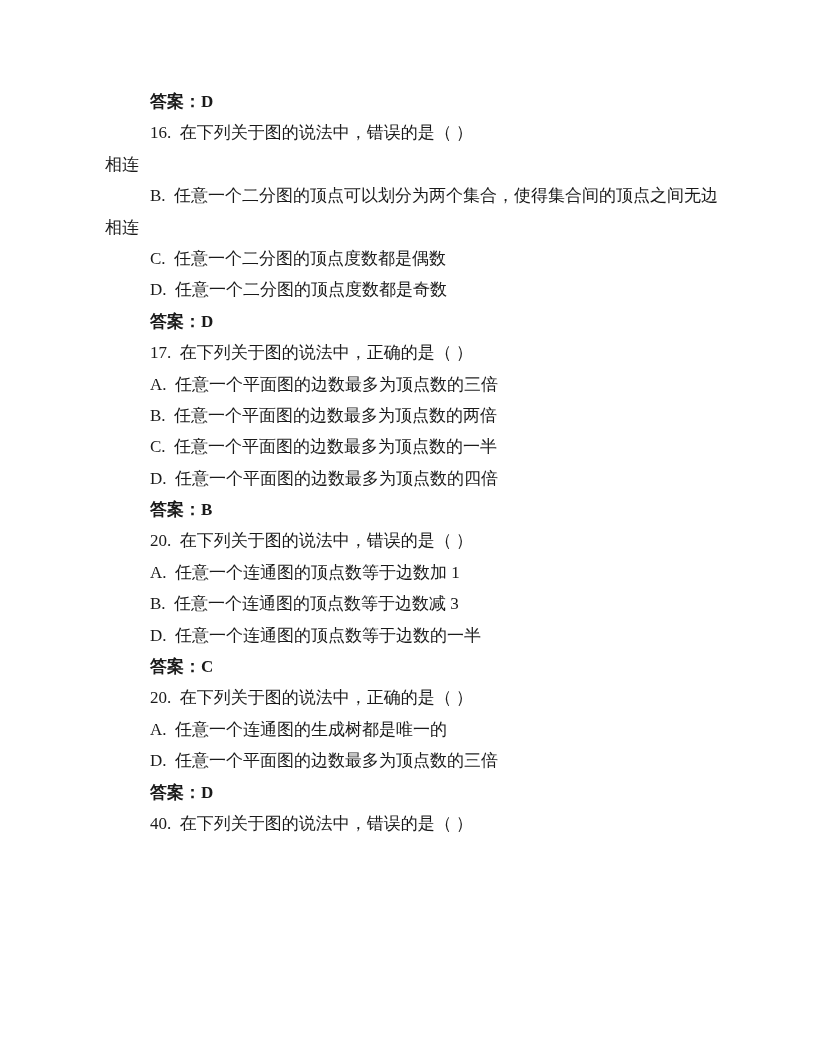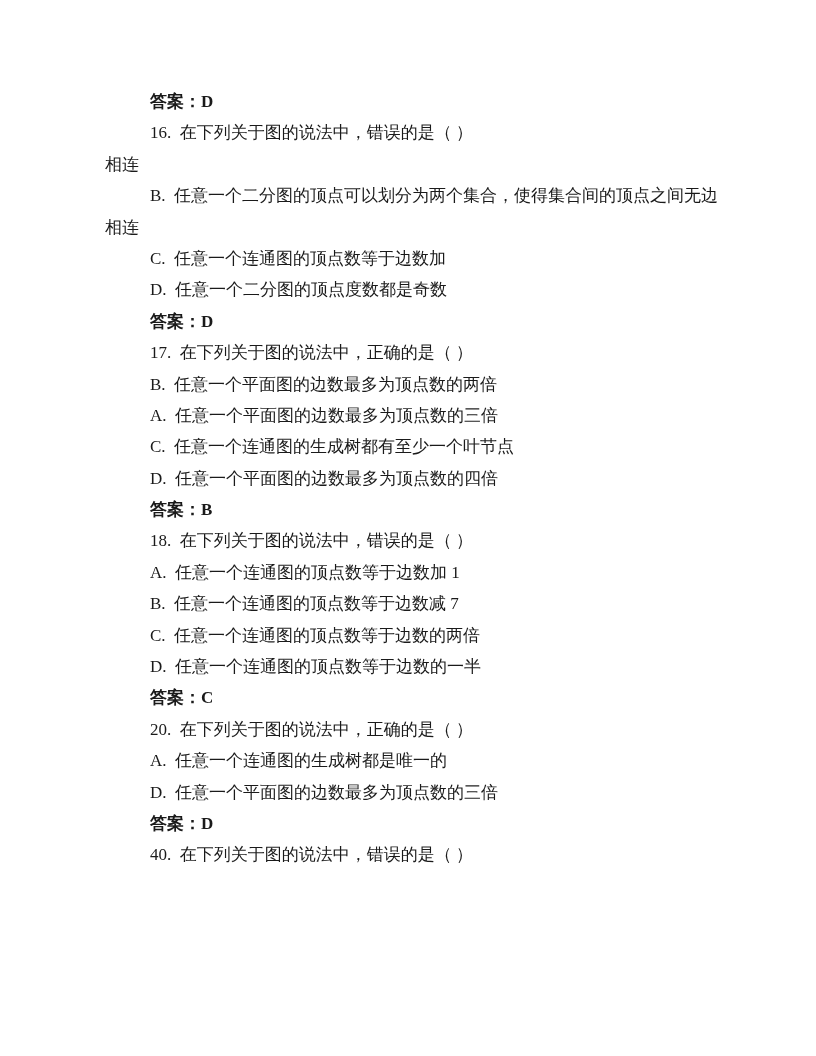--- a/index.html
+++ b/index.html
@@ -39,33 +39,32 @@
 </head>
 <body style="background: rgb(255, 255, 255);">
 
 <div class="page">
   <div class="content" style="color: rgb(26, 26, 26);">
       <div class="line indent bold">答案：D</div>
       <div class="line indent">16.  在下列关于图的说法中，错误的是（ ）</div>
       <div class="line">相连</div>
       <div class="line indent">B.  任意一个二分图的顶点可以划分为两个集合，使得集合间的顶点之间无边</div>
       <div class="line">相连</div>
-      <div class="line indent">C.  任意一个连通图的顶点数等于边数加</div>
+      <div class="line indent">C.  任意一个二分图的顶点度数都是偶数</div>
       <div class="line indent">D.  任意一个二分图的顶点度数都是奇数</div>
       <div class="line indent bold">答案：D</div>
       <div class="line indent">17.  在下列关于图的说法中，正确的是（ ）</div>
+      <div class="line indent">A.  任意一个平面图的边数最多为顶点数的三倍</div>
       <div class="line indent">B.  任意一个平面图的边数最多为顶点数的两倍</div>
-      <div class="line indent">A.  任意一个平面图的边数最多为顶点数的三倍</div>
-      <div class="line indent">C.  任意一个连通图的生成树都有至少一个叶节点</div>
+      <div class="line indent">C.  任意一个平面图的边数最多为顶点数的一半</div>
       <div class="line indent">D.  任意一个平面图的边数最多为顶点数的四倍</div>
       <div class="line indent bold">答案：B</div>
-      <div class="line indent">18.  在下列关于图的说法中，错误的是（ ）</div>
+      <div class="line indent">20.  在下列关于图的说法中，错误的是（ ）</div>
       <div class="line indent">A.  任意一个连通图的顶点数等于边数加 1</div>
-      <div class="line indent">B.  任意一个连通图的顶点数等于边数减 7</div>
-      <div class="line indent">C.  任意一个连通图的顶点数等于边数的两倍</div>
+      <div class="line indent">B.  任意一个连通图的顶点数等于边数减 3</div>
       <div class="line indent">D.  任意一个连通图的顶点数等于边数的一半</div>
       <div class="line indent bold">答案：C</div>
       <div class="line indent">20.  在下列关于图的说法中，正确的是（ ）</div>
       <div class="line indent">A.  任意一个连通图的生成树都是唯一的</div>
       <div class="line indent">D.  任意一个平面图的边数最多为顶点数的三倍</div>
       <div class="line indent bold">答案：D</div>
       <div class="line indent">40.  在下列关于图的说法中，错误的是（ ）</div>
     </div>
 </div>
 

